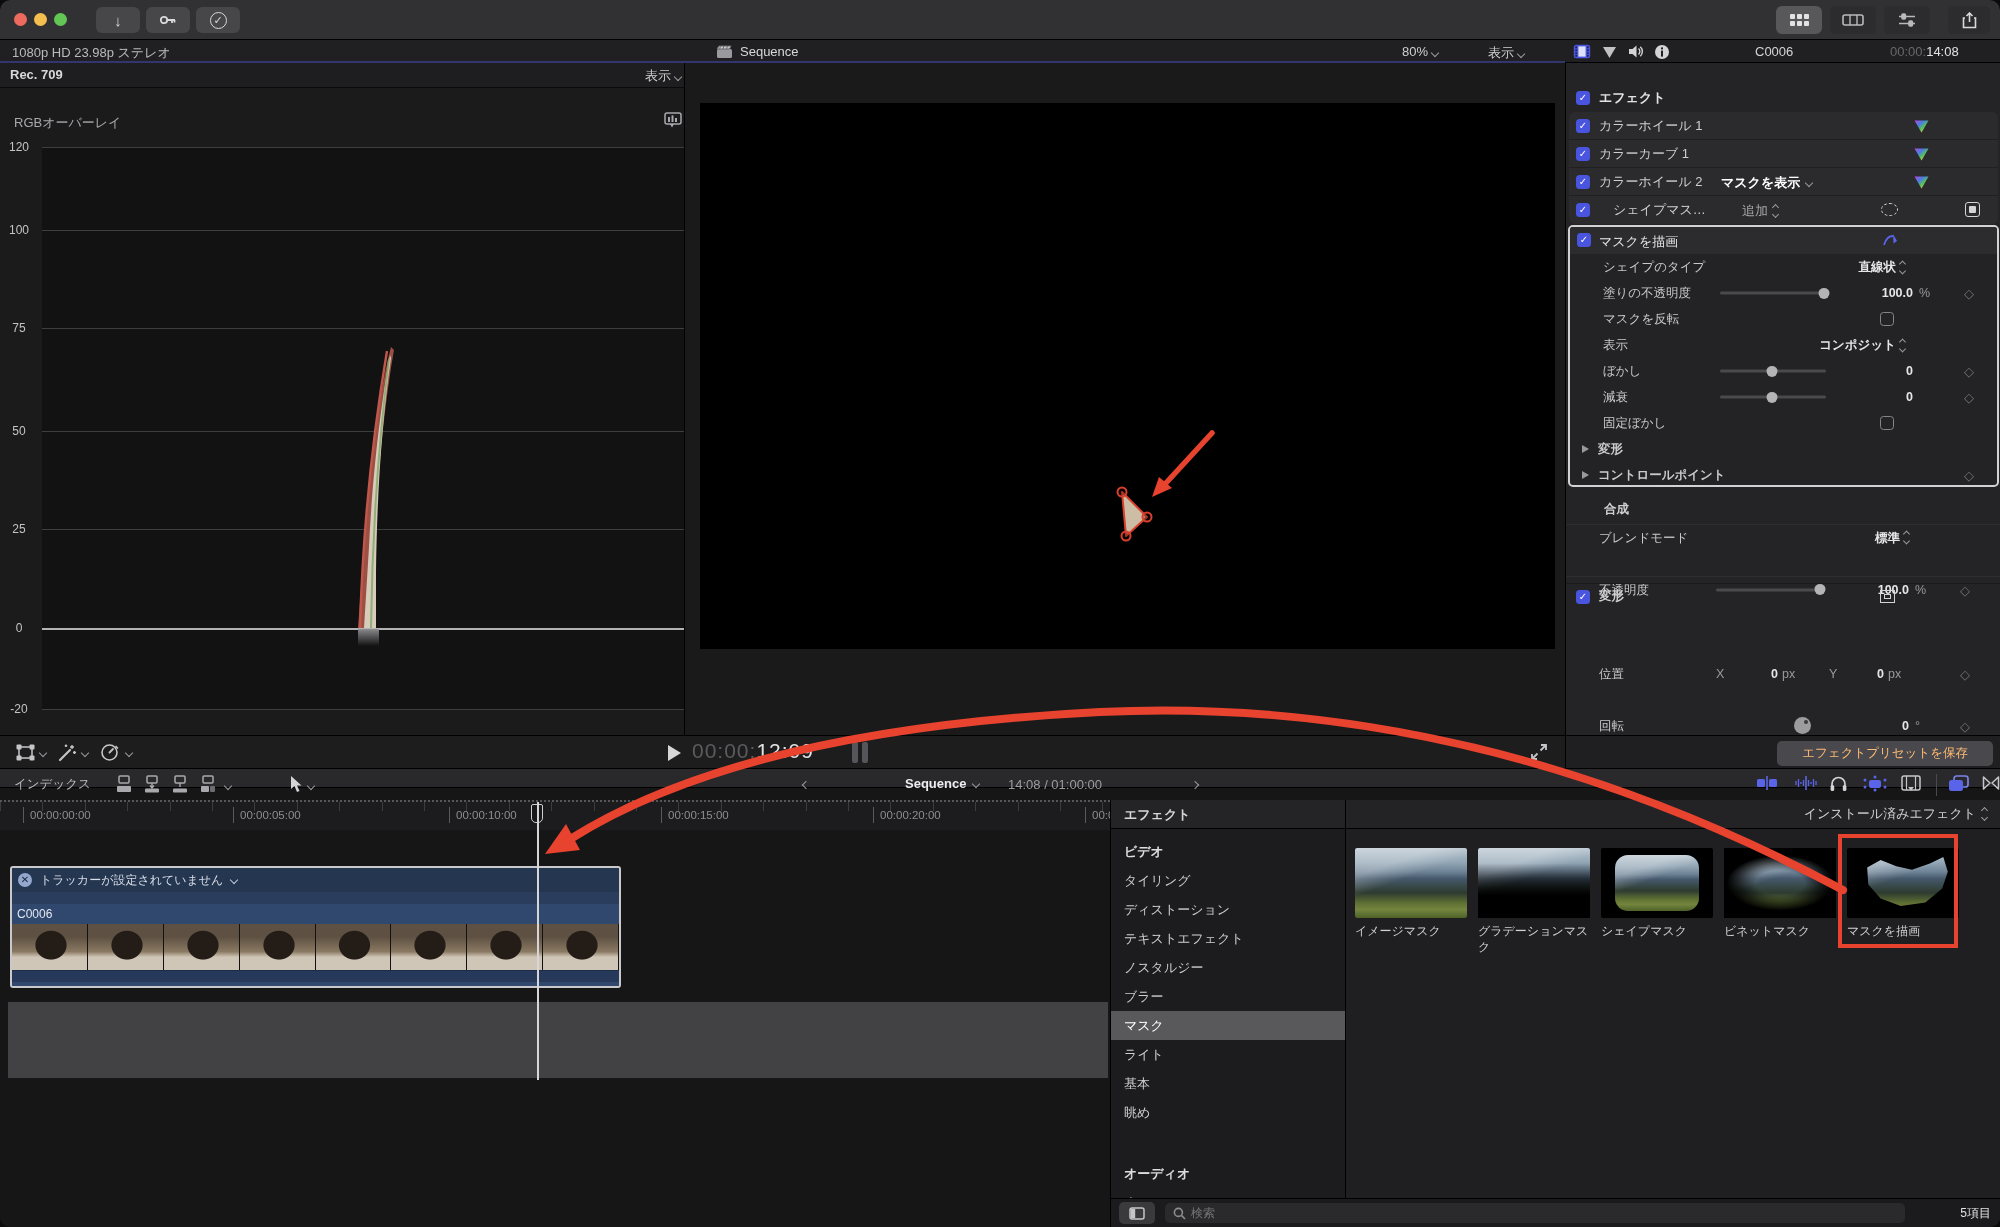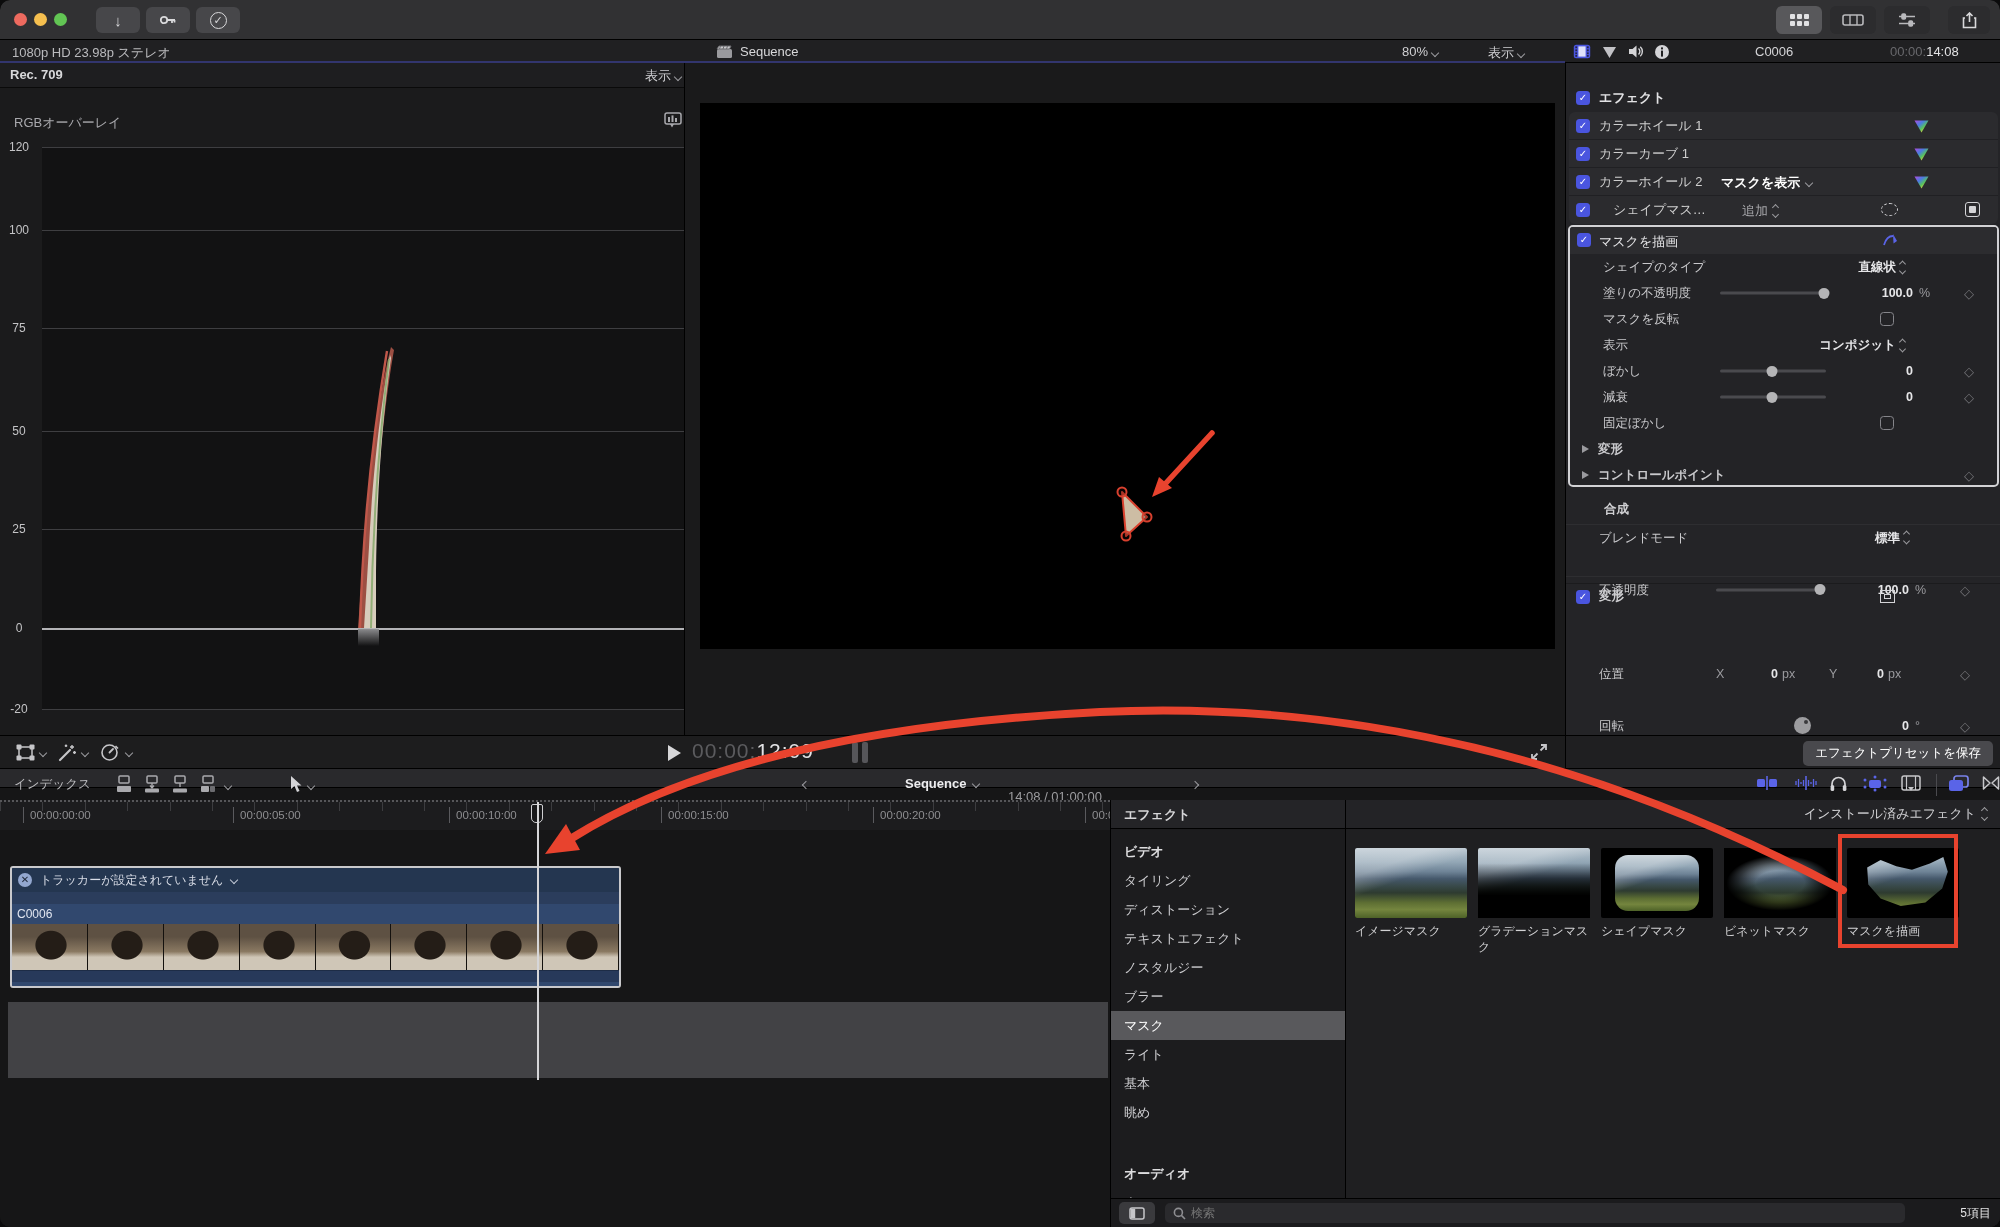--- a/index.html
+++ b/index.html
@@ -497,21 +497,21 @@
     <div class="prow abs" style="top:624px;width:435px">
       <span class="plbl">調整（X方向）</span>
       <span class="slider">
           <span class="knob" style="left:26px"></span>
         </span>
       <span class="pval" style="left:280px;width:63px;text-align:right;font-weight:bold">100.0</span>
       <span class="pval" style="left:349px;color:#9a9a9e">%</span>
       <span class="kf">◇</span>
     </div>
     <div class="abs" style="left:0;top:672px;width:435px;height:33px;background:#1f1f21;border-top:1px solid #000">
-      <button style="position:absolute;right:8px;top:5px;background:#49494d;border:none;border-radius:5px;color:#ffffff;font-size:12.5px;padding:4px 12px;font-family:inherit">エフェクトプリセットを保存</button>
+      <button style="position:absolute;right:8px;top:5px;background:#49494d;border:none;border-radius:5px;color:#fdba74;font-size:12.5px;padding:4px 25px;font-family:inherit">エフェクトプリセットを保存</button>
     </div>
   </div>
 
   <div class="tlbar">
     <span class="ic" style="left:14px;top:7px;font-size:12.5px">インデックス</span>
     <span class="ic" style="left:115px"><svg width="18" height="18" viewBox="0 0 18 18">
           <rect x="4" y="1" width="10" height="7" rx="1" fill="none" stroke="#a9a9ad" stroke-width="1.5"></rect>
           <rect x="2" y="11" width="14" height="6" rx="1" fill="#a9a9ad"></rect>
         </svg></span>
     <span class="ic" style="left:143px"><svg width="18" height="18" viewBox="0 0 18 18">
@@ -533,21 +533,21 @@
     <span class="ic" style="left:288px"><svg width="15" height="18" viewBox="0 0 15 18">
           <path d="M3 1 L3 14 L6.5 11 L9 17 L11.5 16 L9 10.5 L13.5 10.5 Z" fill="#d4d4d7"></path>
         </svg></span>
     <i class="chv abs" style="left:308px;top:14px"></i>
 
     <i class="chv l abs" style="left:803px;top:13px"></i>
     <span class="abs" style="left:905px;top:7px;display:flex;align-items:center;gap:7px">
       <span style="color:#ededef;font-weight:bold">Sequence</span>
         <i class="chv"></i>
     </span>
-    <span class="abs" style="left:1008px;top:20px;color:#9c9c9f">14:08 / 01:00:00</span>
+    <span class="abs" style="left:1008px;top:8px;color:#9c9c9f">14:08 / 01:00:00</span>
     <i class="chv r abs" style="left:1192px;top:13px"></i>
 
     <span class="ic" style="left:1756px"><svg width="22" height="16" viewBox="0 0 22 16">
           <rect x="1" y="4" width="8" height="8" rx="1.5" fill="#5a64e8"></rect>
           <rect x="13" y="4" width="8" height="8" rx="1.5" fill="#5a64e8"></rect>
           <path d="M11 1 V15" stroke="#5a64e8" stroke-width="1.6"></path>
         </svg></span>
     <span class="ic" style="left:1794px"><svg width="24" height="16" viewBox="0 0 24 16">
           <g stroke="#5a64e8" stroke-width="1.3">
             <path d="M2 6 V10 M4.5 4 V12 M7 7 V9 M9.5 5 V11"></path>

